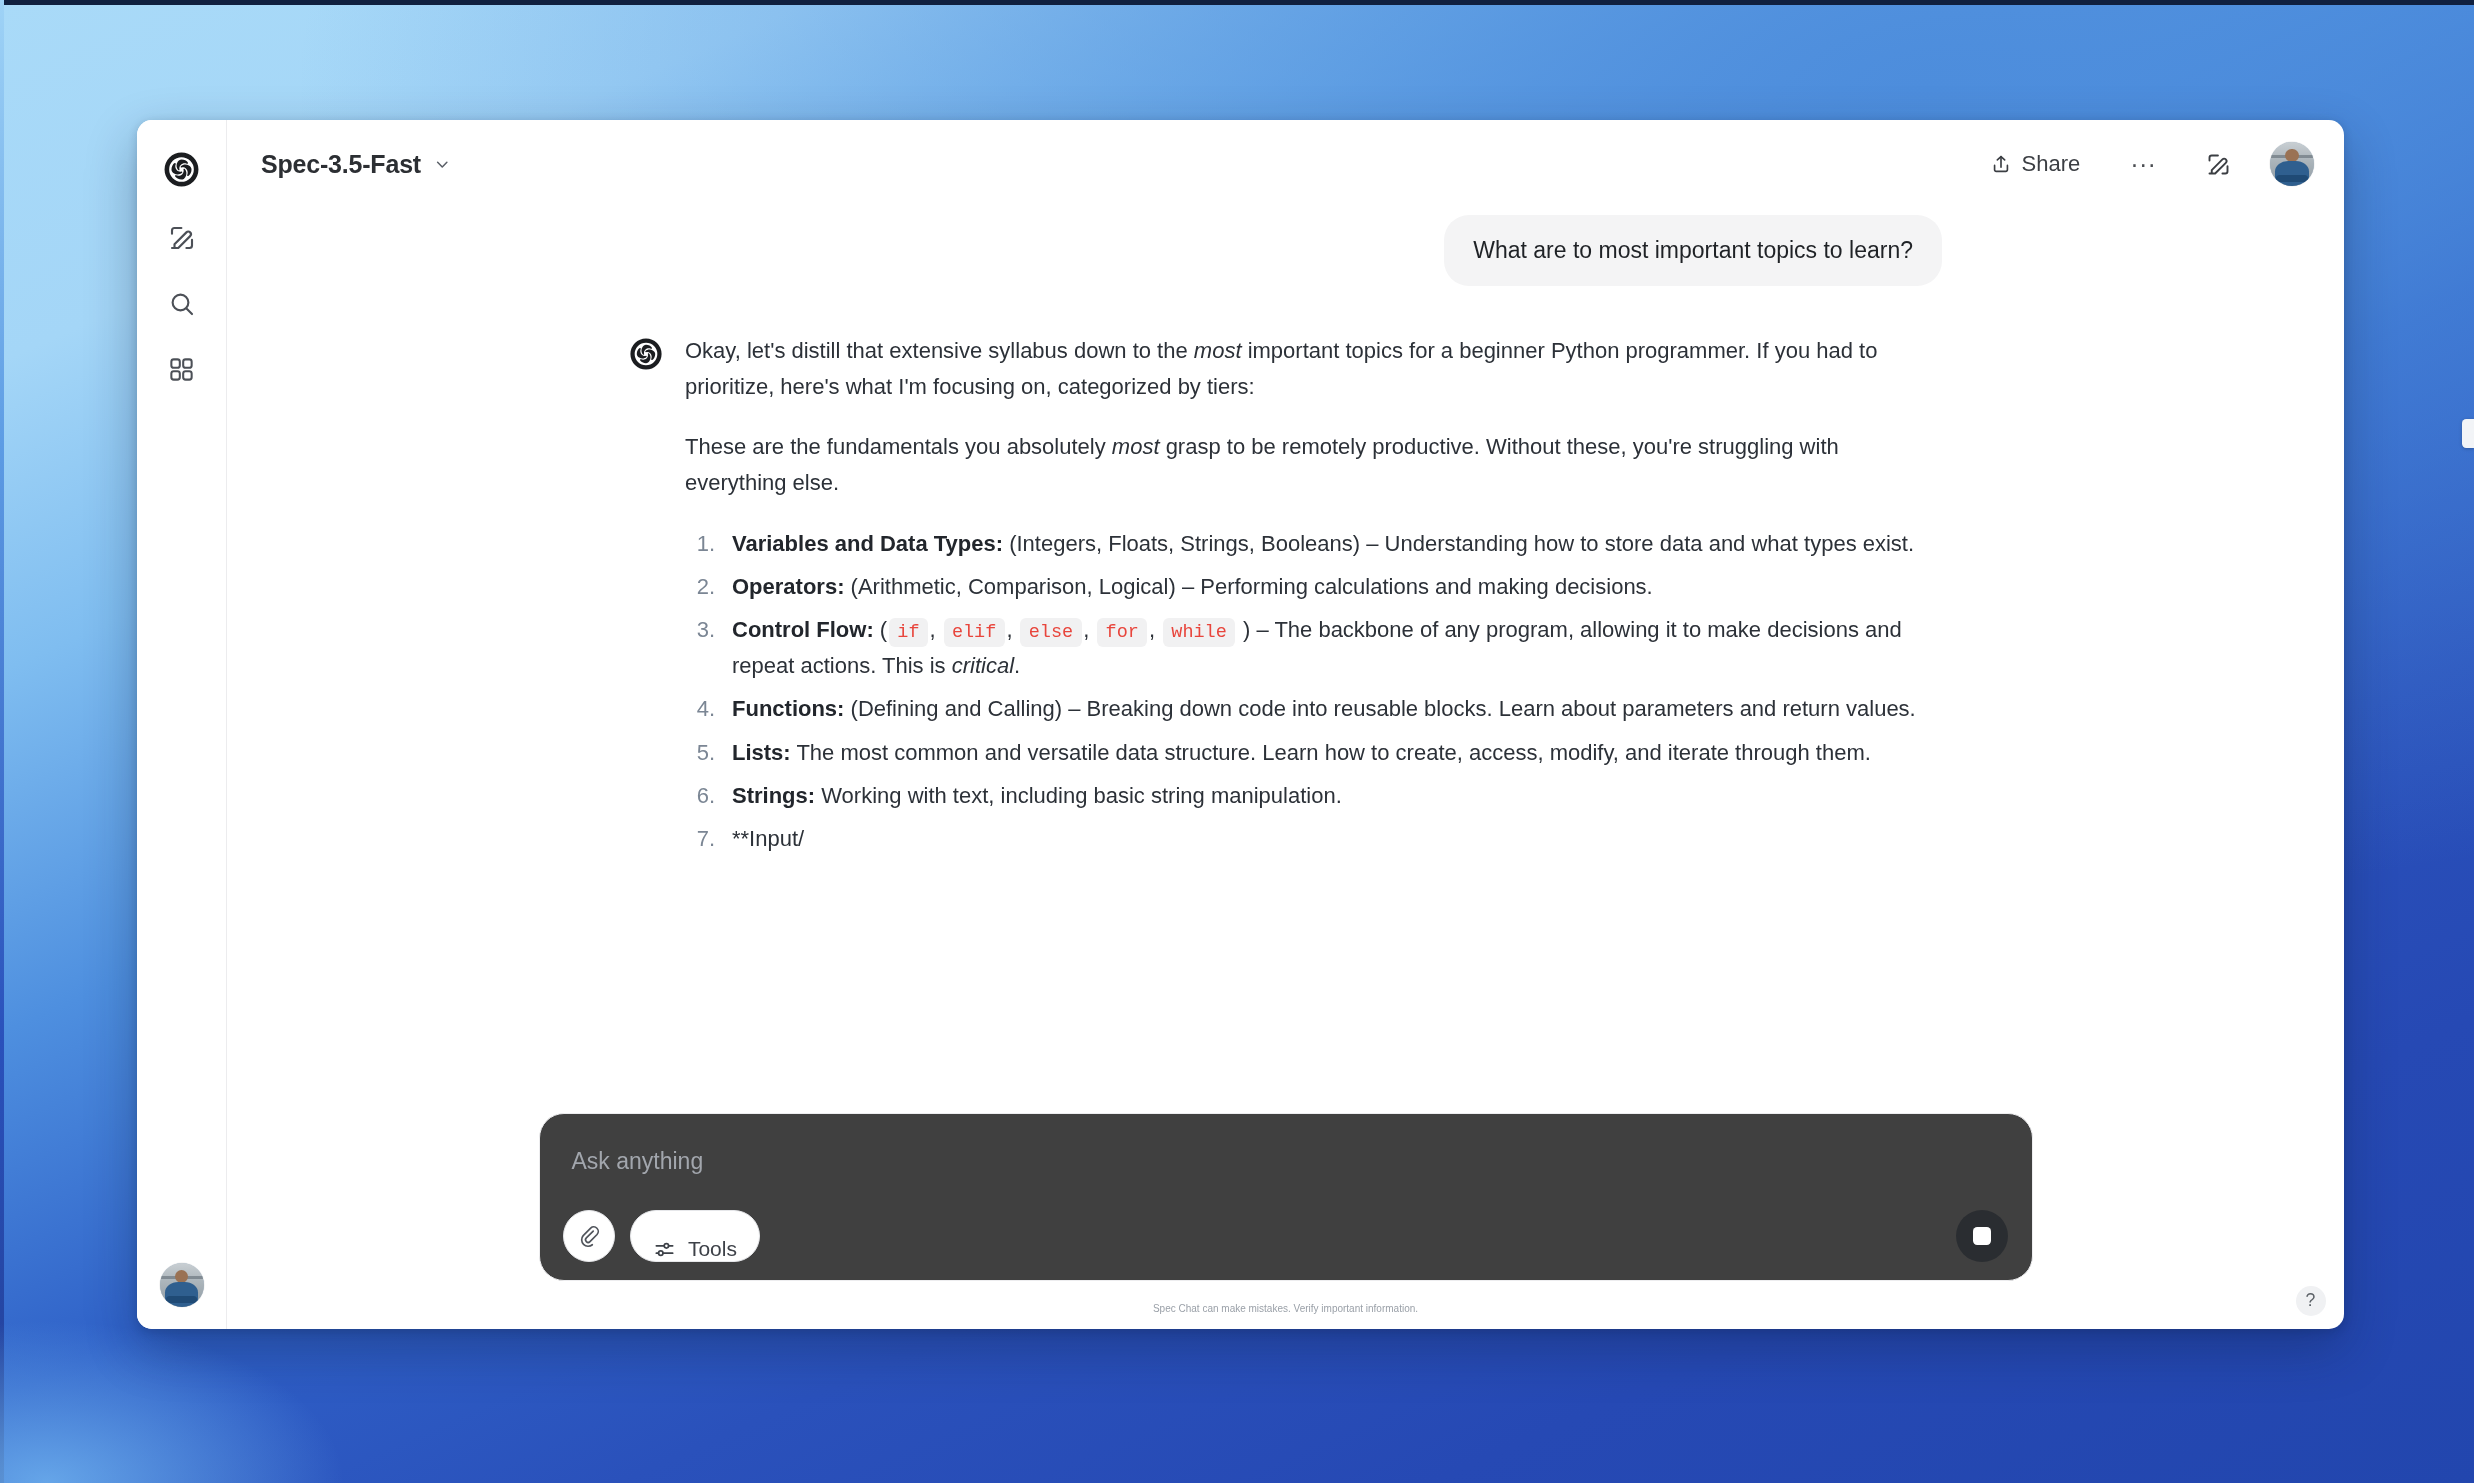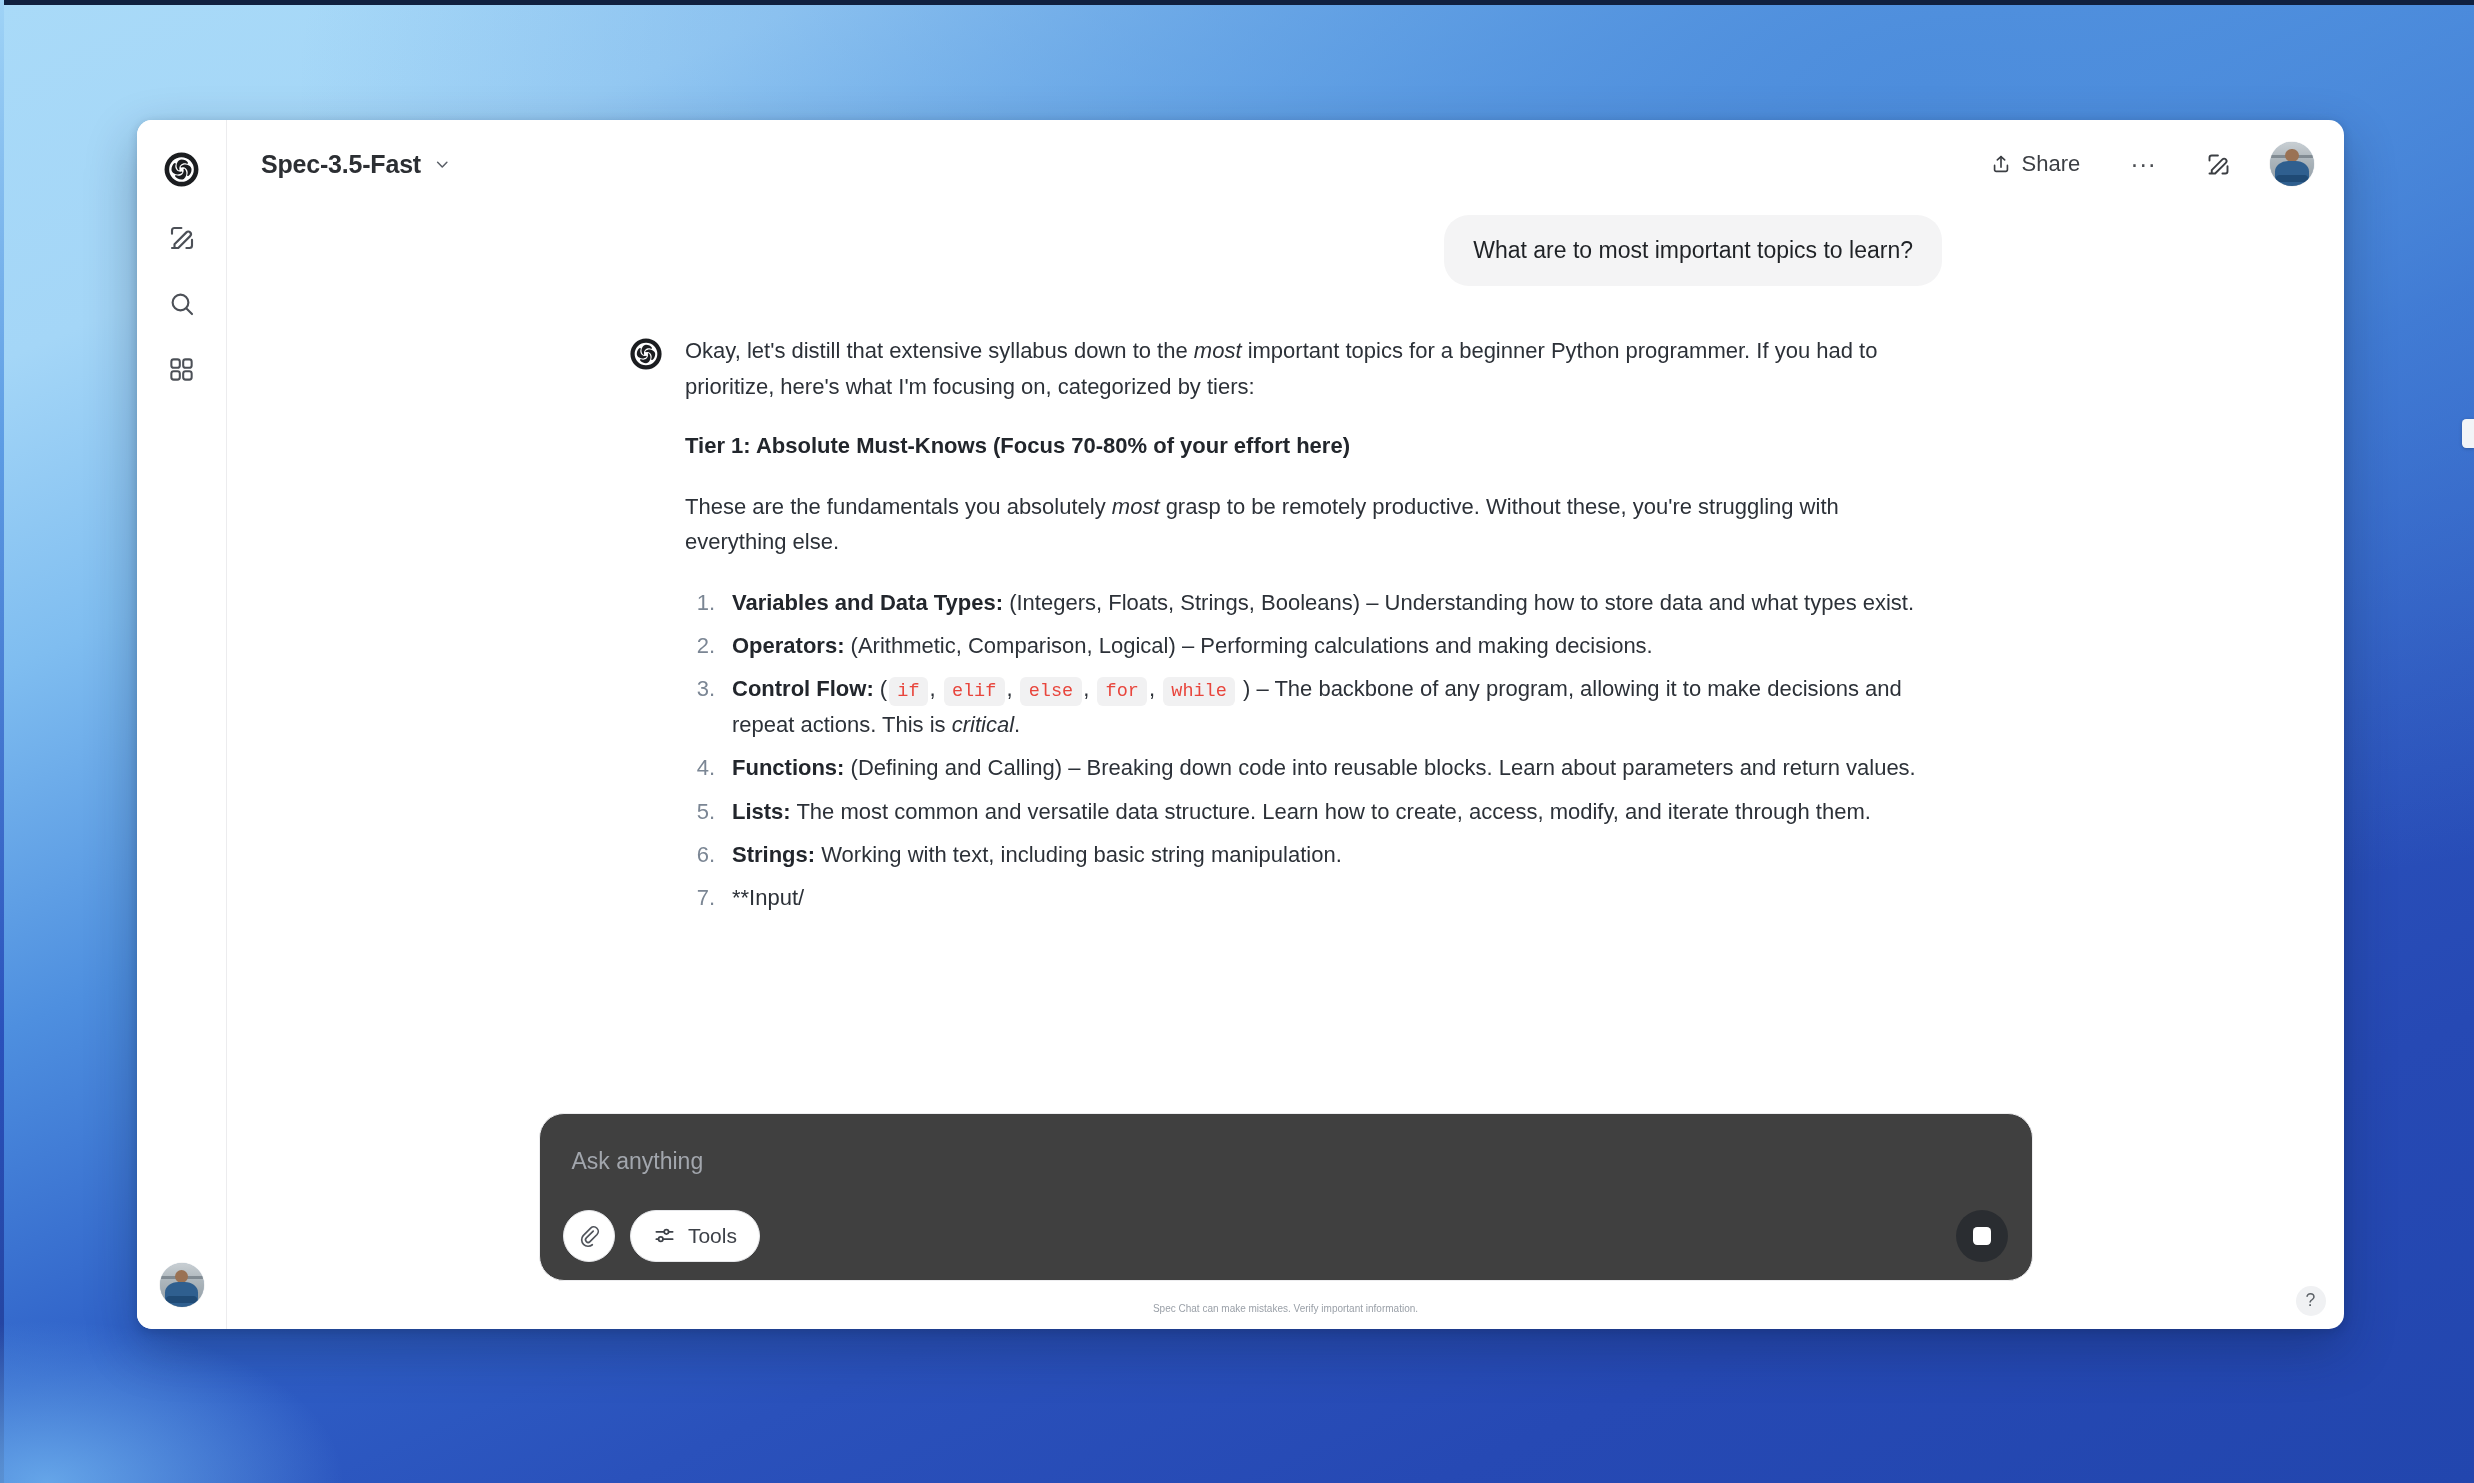--- a/index.html
+++ b/index.html
@@ -228,21 +228,21 @@
   #composer-tools { display: flex; align-items: center; gap: 15px; }
   #attach-btn {
     width: 52px; height: 52px; border-radius: 50%;
     border: 0.8px solid #e6e7ea; background: #ffffff;
     display: flex; align-items: center; justify-content: center;
     cursor: pointer; color: #50545b;
   }
   #tools-btn {
     height: 52px; padding: 0 22px;
     border-radius: 26px; border: 0.8px solid #e6e7ea; background: #ffffff;
-    display: flex; align-items: center; gap: 11.8px;
+    display: flex; align-items: flex-end; gap: 11.8px;
     font-size: 21px; color: #3d4148; cursor: pointer;
   }
   #composer-spacer { flex: 1 1 auto; }
   #stop-btn {
     width: 52px; height: 52px; border-radius: 50%;
     background: #2a2d31;
     display: flex; align-items: center; justify-content: center;
     cursor: pointer;
   }
   #stop-square { width: 17.7px; height: 17.7px; border-radius: 4.2px; background: #ffffff; }
@@ -402,21 +402,20 @@
               </g>
             </svg>
           </div>
 
           <div id="assistant-body">
 
             <p class="para">
               <span>Okay, let's distill that extensive syllabus down to the </span><em>most</em><span> important topics for a beginner Python programmer. If you had to prioritize, here's what I'm focusing on, categorized by tiers:</span>
             </p>
 
-            <p id="tier-heading">Tier 1: Absolute Must-Knows (Focus 70-80% of your effort here)</p>
 
             <p class="para">
               <span>These are the fundamentals you absolutely </span><em>most</em><span> grasp to be remotely productive. Without these, you're struggling with everything else.</span>
             </p>
 
             <ol class="topics">
 
               <li>
                 <b>Variables and Data Types:</b><span> (Integers, Floats, Strings, Booleans) – Understanding how to store data and what types exist.</span>
               </li>

